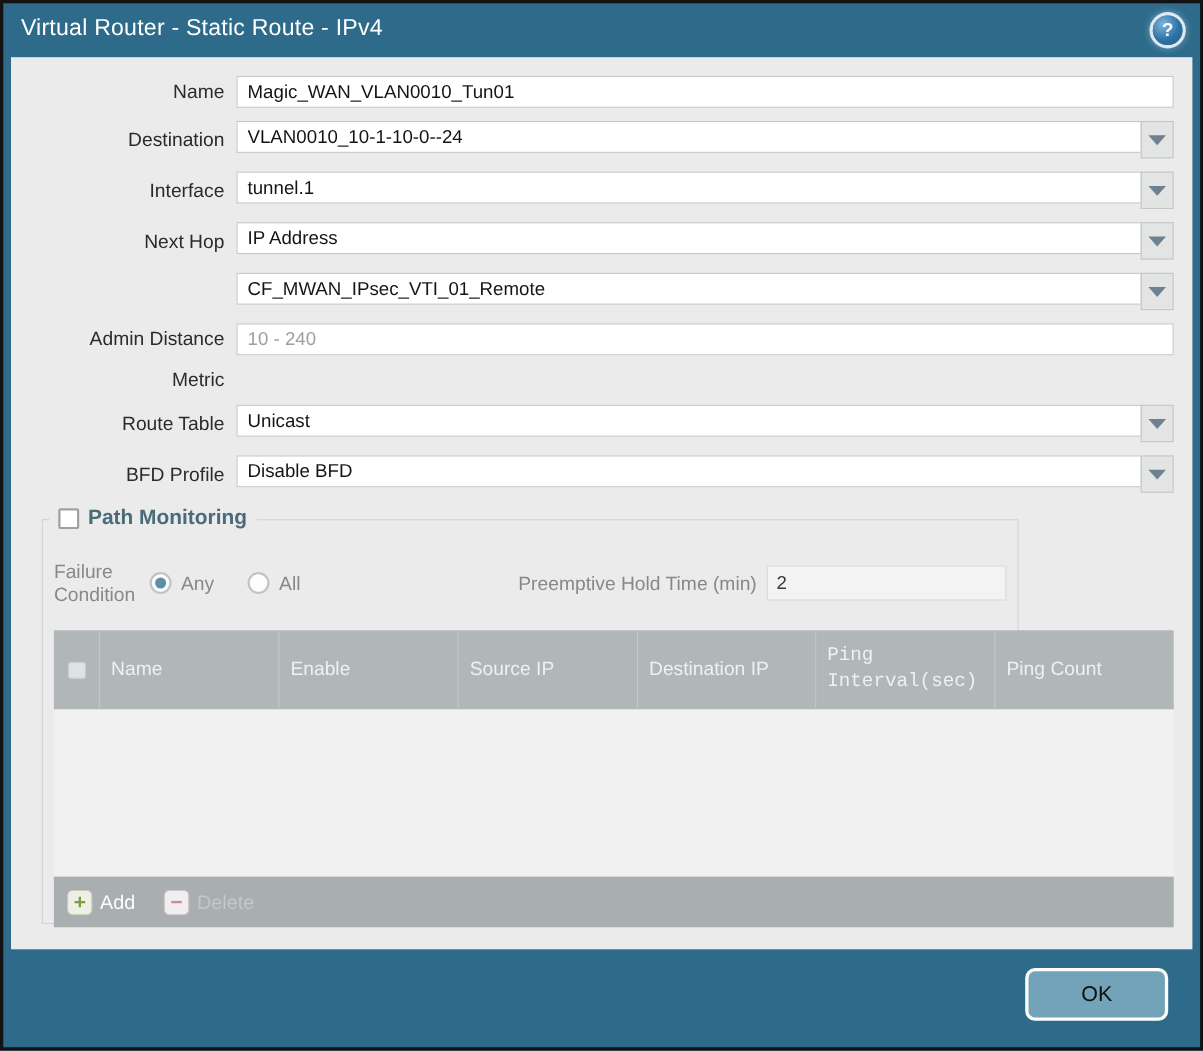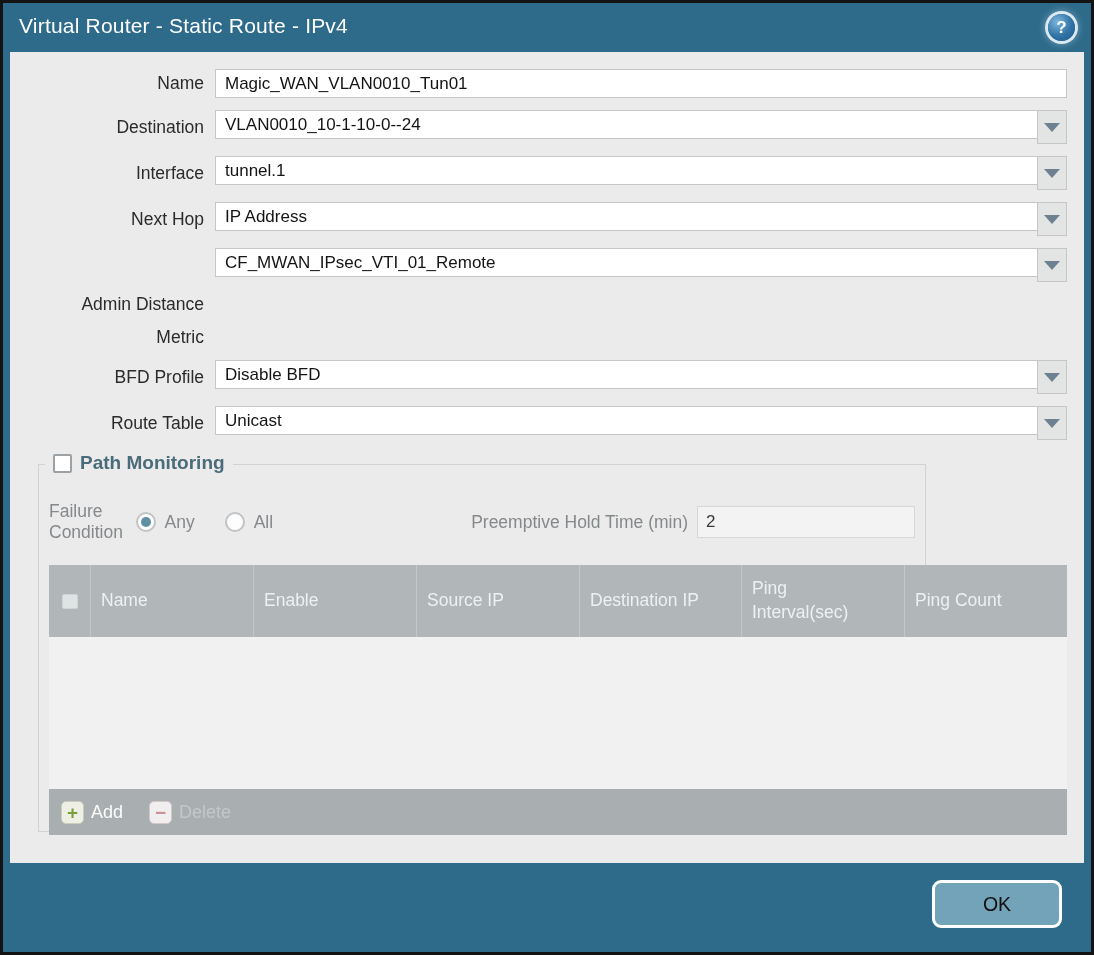--- a/index.html
+++ b/index.html
@@ -181,40 +181,43 @@
       <div class="field">
         <input class="txt" type="text" value="CF_MWAN_IPsec_VTI_01_Remote" style="">
         <div class="drop-btn">
             <div class="tri"></div>
           </div>
       </div>
     </div>
 
     <div class="form-row">
       <div class="form-label">Admin Distance</div>
+      <div class="field">
+        <input class="txt" type="text" placeholder="10 - 240" style="">
+      </div>
     </div>
 
     <div class="form-row">
       <div class="form-label">Metric</div>
     </div>
 
     <div class="form-row">
+      <div class="form-label">Route Table</div>
+      <div class="field">
+        <input class="txt" type="text" value="Unicast" style="">
+        <div class="drop-btn">
+            <div class="tri"></div>
+          </div>
+      </div>
+    </div>
+
+    <div class="form-row">
       <div class="form-label">BFD Profile</div>
       <div class="field">
         <input class="txt" type="text" value="Disable BFD" style="">
-        <div class="drop-btn">
-            <div class="tri"></div>
-          </div>
-      </div>
-    </div>
-
-    <div class="form-row">
-      <div class="form-label">Route Table</div>
-      <div class="field">
-        <input class="txt" type="text" value="Unicast" style="">
         <div class="drop-btn">
             <div class="tri"></div>
           </div>
       </div>
     </div>
 
     <div class="pm-box">
       <div class="pm-legend">
         <div class="pm-check"></div>
         <div class="pm-title">Path Monitoring</div>
@@ -236,21 +239,21 @@
 
       <div class="pm-table">
         <div class="tbl-header">
           <div class="cell">
               <div class="hdr-check"></div>
             </div>
           <div class="cell">Name</div>
           <div class="cell">Enable</div>
           <div class="cell">Source IP</div>
           <div class="cell">Destination IP</div>
-          <div class="cell" style="padding-right:45px;">Ping Interval(sec)</div>
+          <div class="cell" style="padding-right:45px;font-family:Liberation Mono, monospace;">Ping Interval(sec)</div>
           <div class="cell">Ping Count</div>
         </div>
         <div class="tbl-body"></div>
         <div class="tbl-footer">
           <div class="tbl-btn">
             <div class="mini-ic add-ic">+</div>
             <span class="add-label">Add</span>
           </div>
           <div class="tbl-btn">
             <div class="mini-ic del-ic">−</div>

